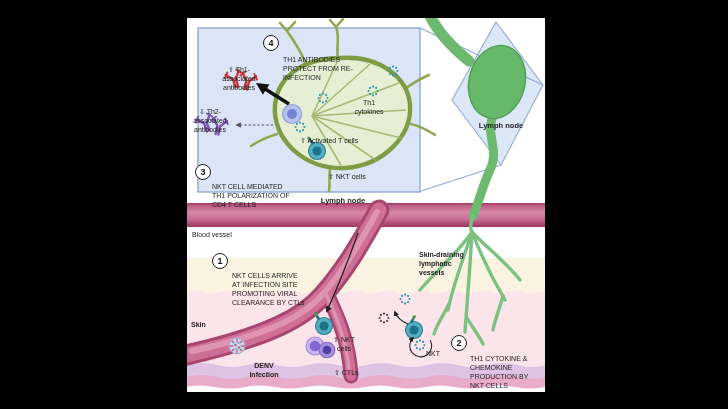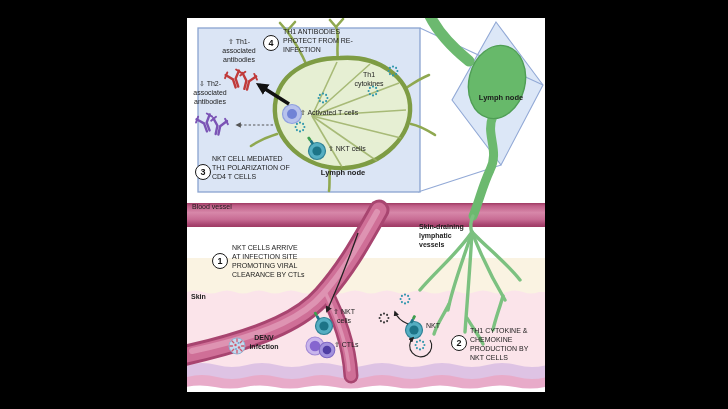--- a/index.html
+++ b/index.html
@@ -1,21 +1,21 @@
 <!DOCTYPE html>
 <html><head>
 <meta charset="utf-8">
 <style>
   html,body{margin:0;padding:0;background:#000;}
   #stage{position:relative;width:728px;height:409px;background:#000;overflow:hidden;
          font-family:"Liberation Sans","DejaVu Sans",sans-serif;}
   #panel{position:absolute;left:187px;top:18px;width:358px;height:374px;background:#fff;}
   #art{position:absolute;left:0;top:0;width:358px;height:374px;}
   .lbl{position:absolute;white-space:pre-line;font-size:7px;line-height:1.28;color:#1b1b1b;
-       letter-spacing:0;}
+       letter-spacing:0;margin-top:28px;}
   .b{font-weight:bold;}
   .c{text-align:center;}
   .badge{position:absolute;width:14px;height:14px;border:1.4px solid #1b1b1b;border-radius:50%;
          background:#fff;display:flex;align-items:center;justify-content:center;
          font-size:9px;font-weight:bold;color:#111;}
 </style>
 </head>
 <body>
 
 <div id="stage">

